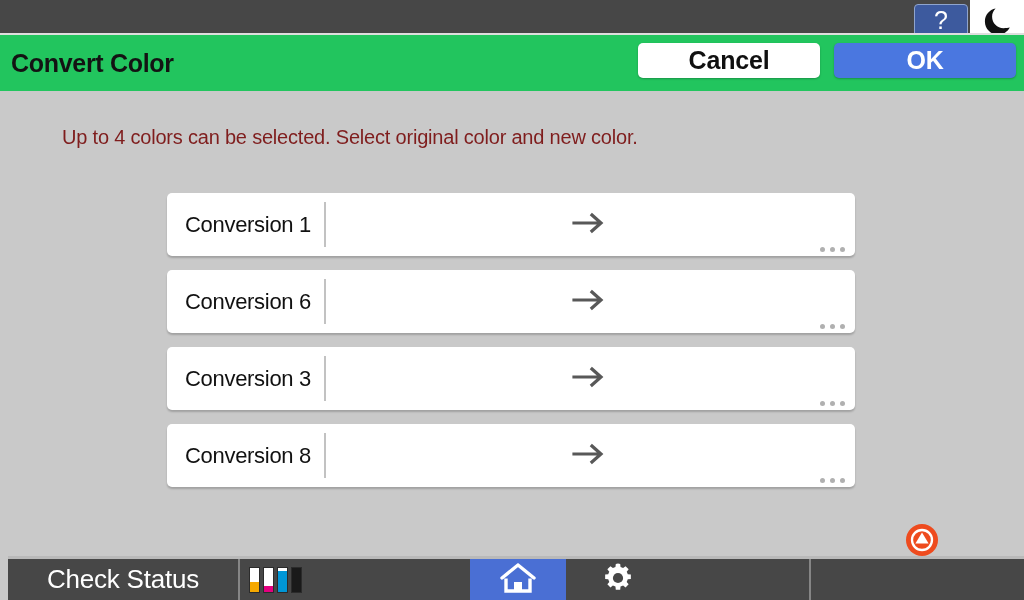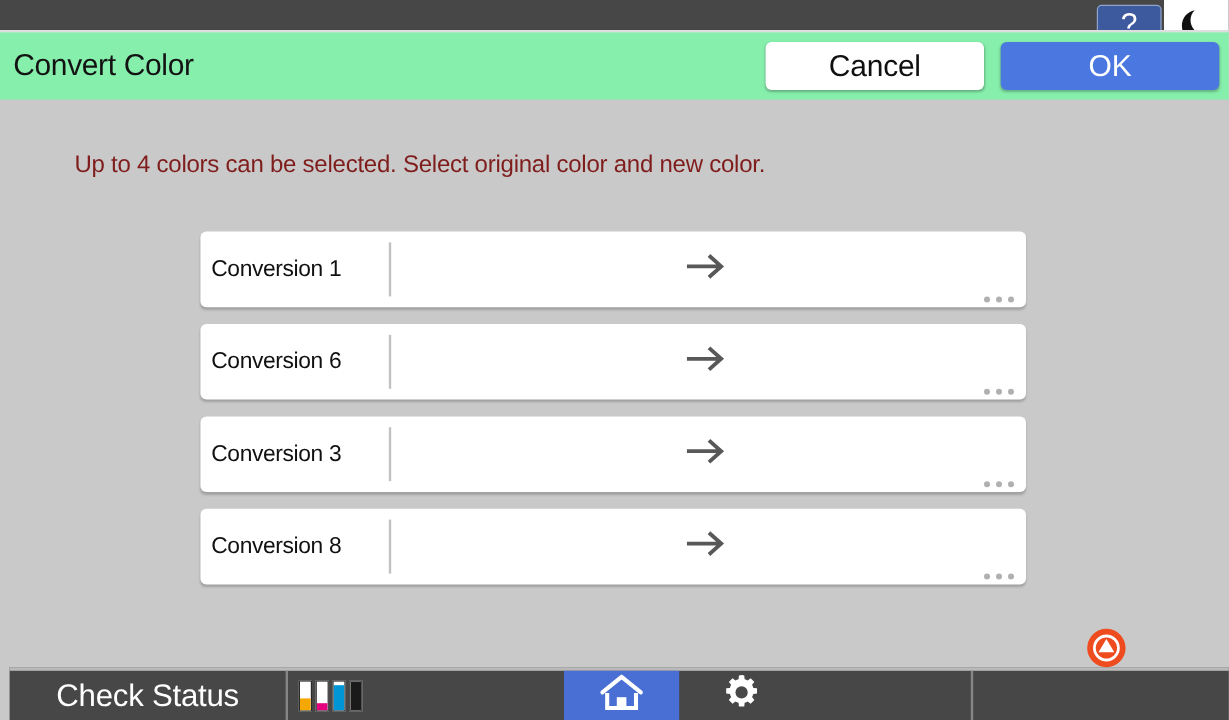--- a/index.html
+++ b/index.html
@@ -35,40 +35,40 @@
   }
   .sleep-btn {
     width: 54px;
     background: #ffffff;
     display: flex; align-items: center; justify-content: center;
   }
   .sleep-btn svg { display: block; }
 
   
   .titlebar {
-    position: absolute; left: 0; top: 25px;
+    position: absolute; left: 0; top: 33px;
     width: 1024px; height: 58px;
-    background: #86efac;
+    background: #22c55e;
     border-top: 2px solid #dedede;
-    display: flex; align-items: center;
+    display: flex; align-items: center; font-weight: bold;
   }
   .title-text {
     position: absolute; left: 11px; top: 50%;
     transform: translateY(-50%);
     font-size: 25px; color: #131313;
     letter-spacing: -0.3px;
     font-stretch: condensed;
     white-space: nowrap;
   }
   .title-actions {
     position: absolute; right: 8px; top: 8px;
     display: flex; gap: 14px;
   }
   .btn-cancel, .btn-ok {
-    width: 182px; height: 40px;
+    width: 182px; height: 35px;
     border-radius: 5px;
     display: flex; align-items: center; justify-content: center;
     font-size: 25px;
     letter-spacing: -0.2px;
     box-shadow: 0 1px 2px rgba(0,0,0,0.25);
   }
   .btn-cancel { background: #ffffff; color: #101010; }
   .btn-ok { background: #4a77e0; color: #ffffff; }
 
   
@@ -93,22 +93,22 @@
     width: 688px; height: 63px;
     background: #ffffff;
     border-radius: 5px;
     margin-bottom: 14px;
     box-shadow: 0 2px 2px rgba(0,0,0,0.20);
     display: flex; align-items: stretch;
   }
   .conv-label {
     width: 157px;
     display: flex; align-items: center;
-    padding-left: 9px;
-    font-size: 19px; color: #111111;
+    padding-left: 18px;
+    font-size: 22px; color: #111111;
     letter-spacing: -0.3px;
     white-space: nowrap;
   }
   .conv-divider {
     width: 2px;
     margin: 9px 0;
     background: #c2c2c2;
     flex: 0 0 2px;
   }
   .conv-body {

